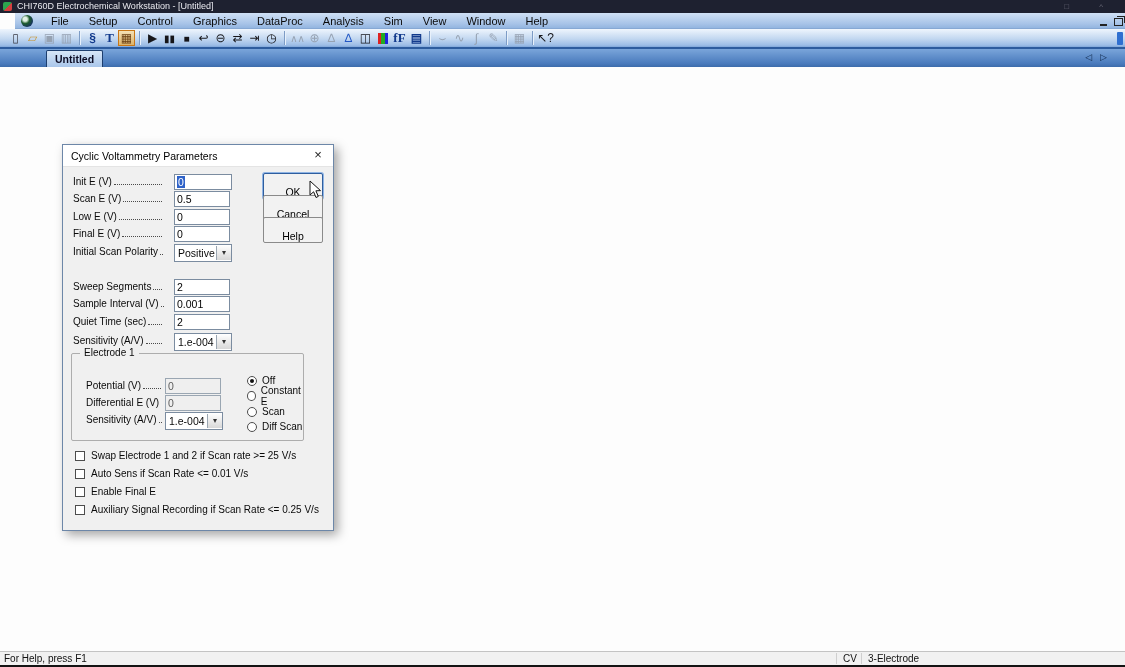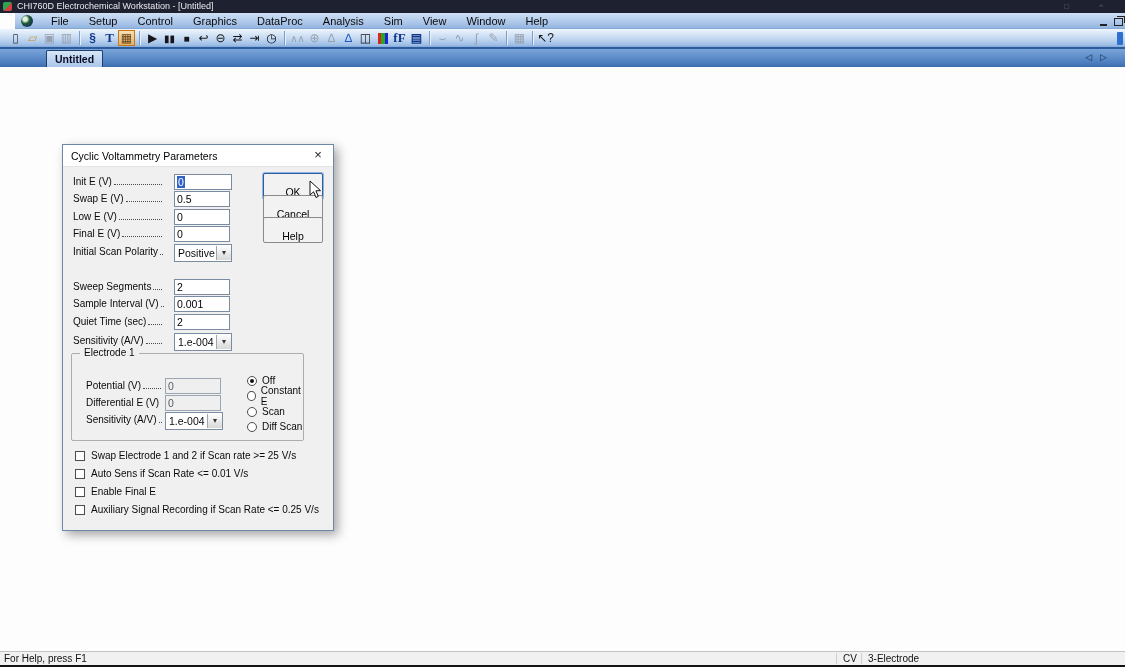--- a/index.html
+++ b/index.html
@@ -188,21 +188,21 @@
 
     <div class="frow" style="top:29px">
       <span class="flabel">
           <span class="t">Init E (V)</span>
           <span class="dots"></span>
         </span>
       <span class="textbox"><span class="sel">0</span></span>
     </div>
     <div class="frow" style="top:46px">
       <span class="flabel">
-          <span class="t">Swap E (V)</span>
+          <span class="t">Scan E (V)</span>
           <span class="dots"></span>
         </span>
       <input class="tb" value="0.5" style="">
     </div>
     <div class="frow" style="top:64px">
       <span class="flabel">
           <span class="t">Low E (V)</span>
           <span class="dots"></span>
         </span>
       <input class="tb" value="0" style="">

